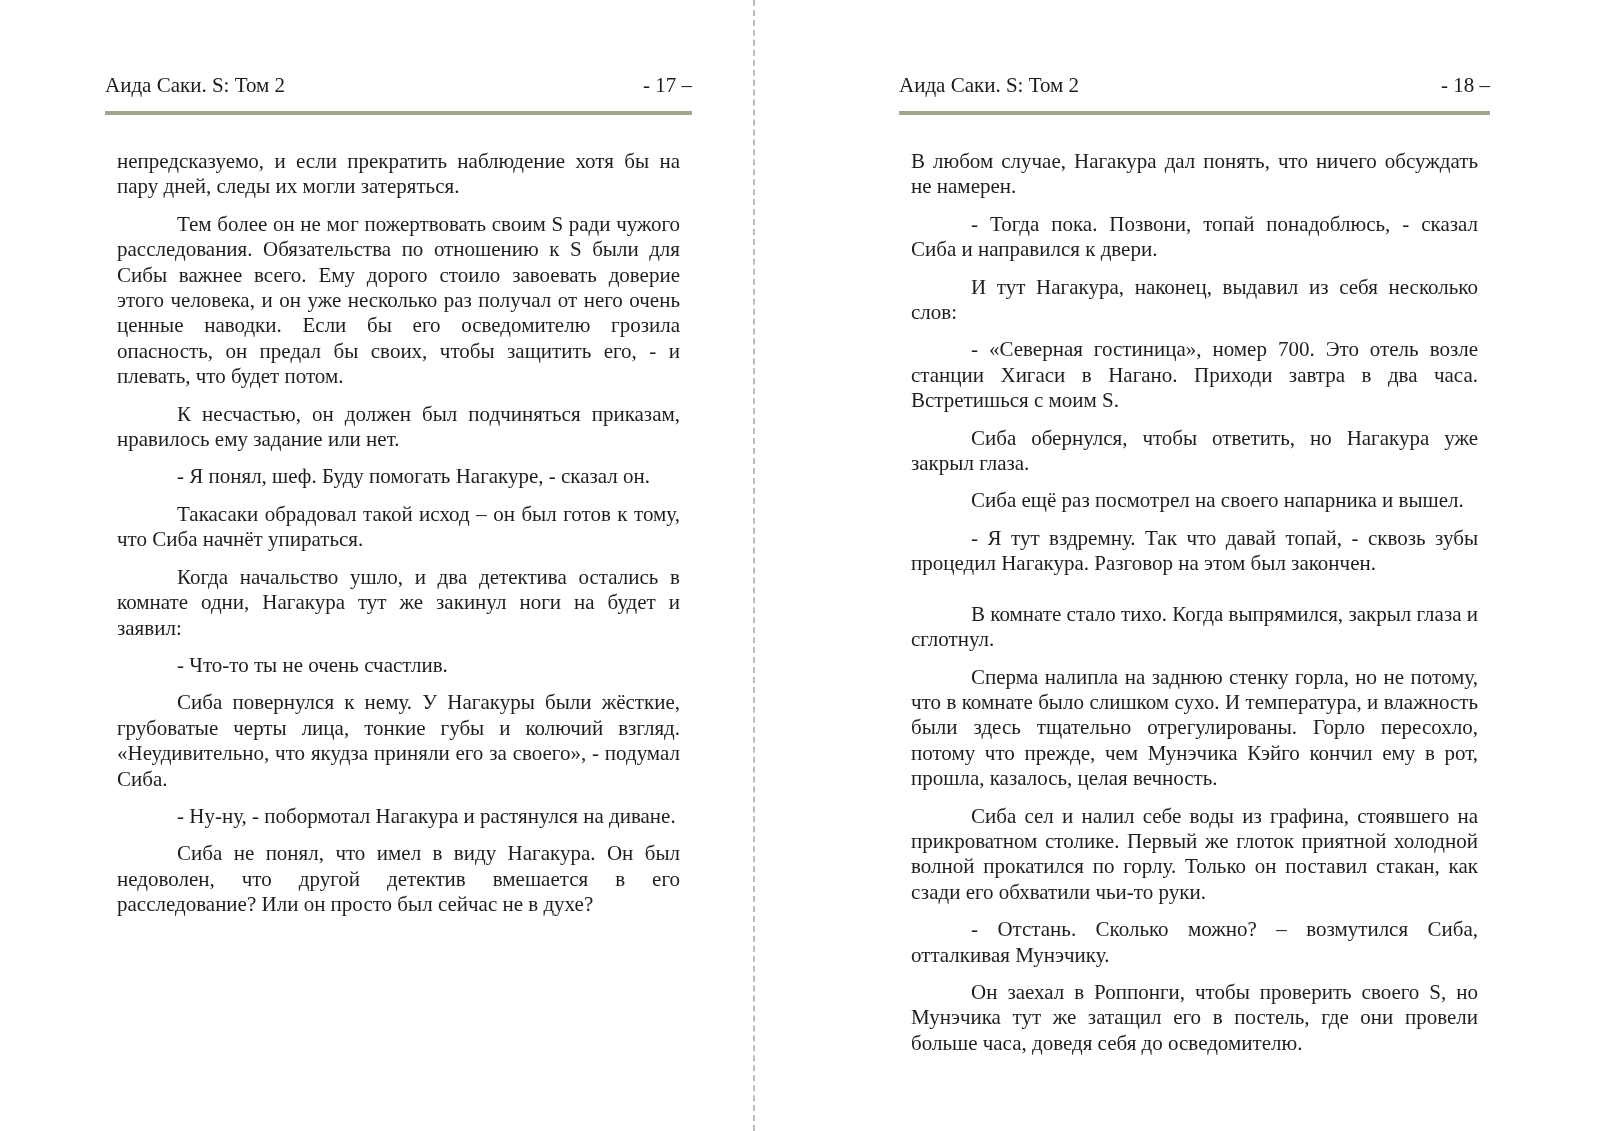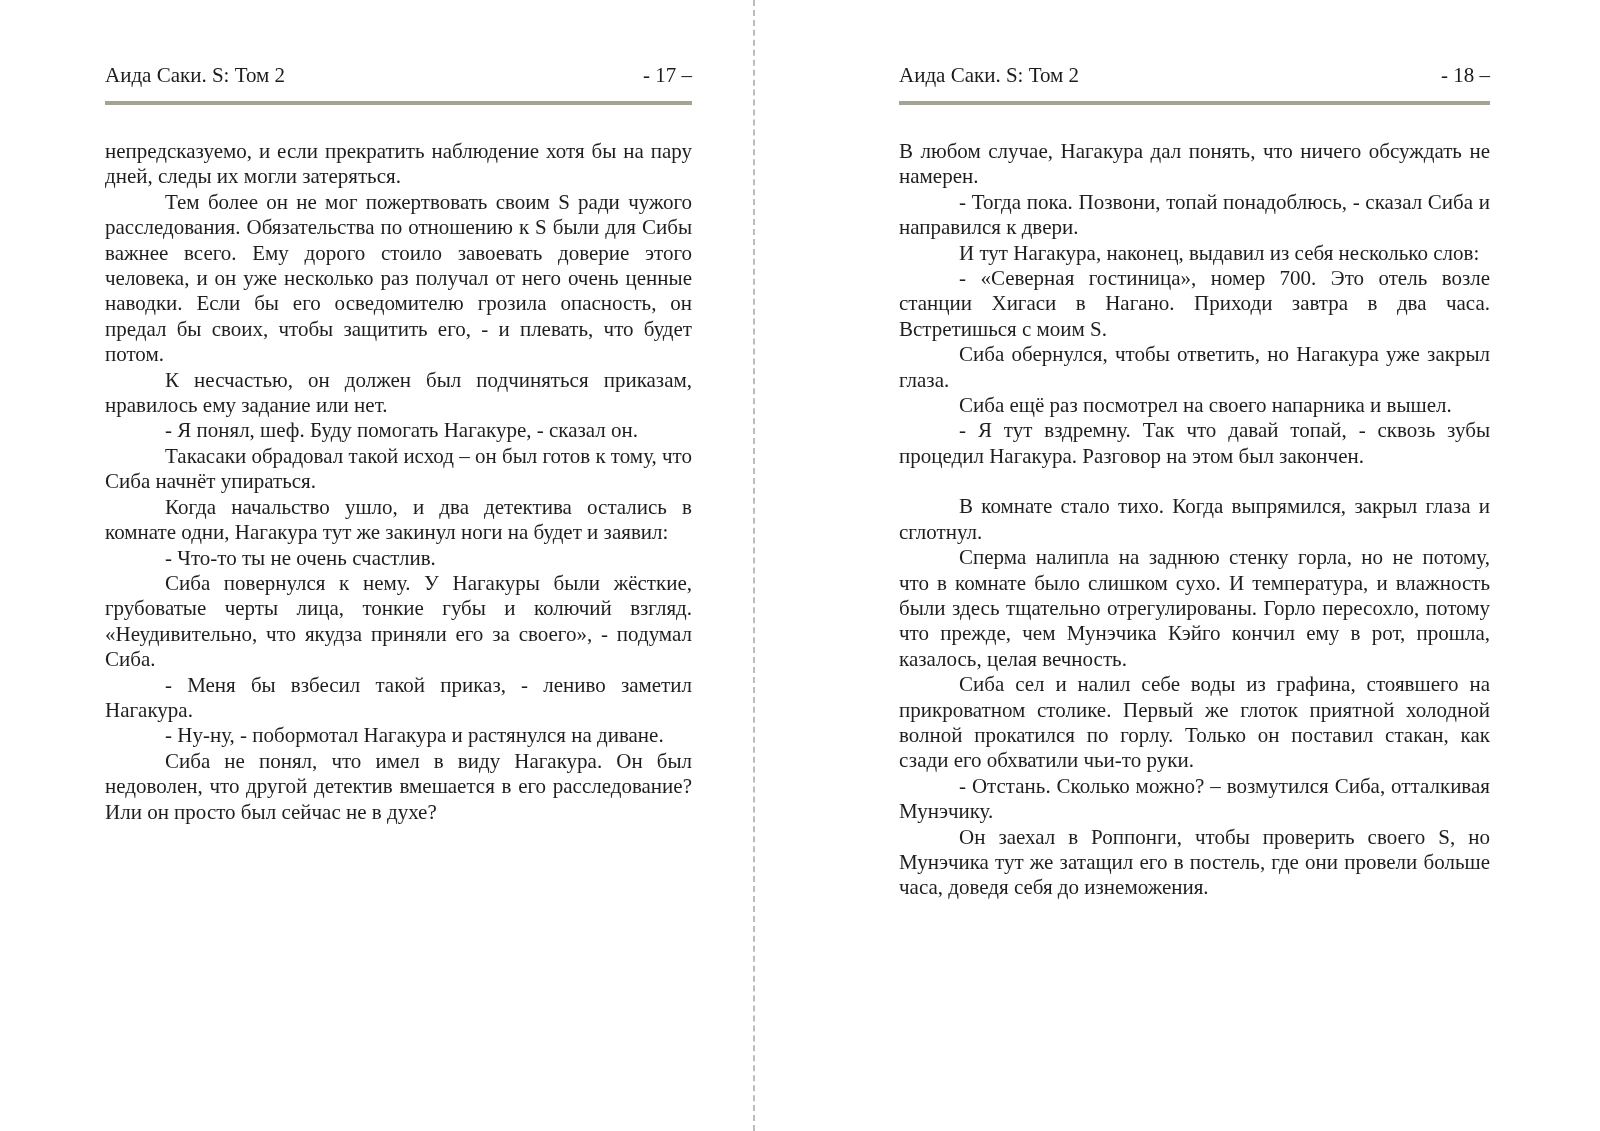--- a/index.html
+++ b/index.html
@@ -19,21 +19,21 @@
   .divider {
     position: absolute;
     top: 0;
     bottom: 0;
     left: 753px;
     width: 0;
     border-left: 2px dashed #bcbcbc;
   }
   .page {
     position: absolute;
-    top: 62px;
+    top: 72px;
   }
   .page-header {
     display: flex;
     justify-content: space-between;
     align-items: baseline;
     font-size: 21px;
     line-height: 26px;
     color: #1c1c1c;
   }
   .rule {
@@ -42,21 +42,21 @@
     margin-top: 13px;
   }
   .page-body {
     margin-top: 34px;
     font-size: 21px;
     line-height: 25.4px;
     text-align: justify;
     hyphens: none;
   }
   .page-body p {
-    margin: 0;
+    margin: 12px;
     padding: 0;
   }
   .page-body p.indent {
     text-indent: 60px;
   }
   .page-body p.scene-break {
     margin-top: 25px;
   }
 </style>
 </head>
@@ -74,21 +74,20 @@
     <div class="rule"></div>
     <div class="page-body">
         <p class="">непредсказуемо, и если прекратить наблюдение хотя бы на пару дней, следы их могли затеряться.</p>
         <p class="indent">Тем более он не мог пожертвовать своим S ради чужого расследования. Обязательства по отношению к S были для Сибы важнее всего. Ему дорого стоило завоевать доверие этого человека, и он уже несколько раз получал от него очень ценные наводки. Если бы его осведомителю грозила опасность, он предал бы своих, чтобы защитить его, - и плевать, что будет потом.</p>
         <p class="indent">К несчастью, он должен был подчиняться приказам, нравилось ему задание или нет.</p>
         <p class="indent">- Я понял, шеф. Буду помогать Нагакуре, - сказал он.</p>
         <p class="indent">Такасаки обрадовал такой исход – он был готов к тому, что Сиба начнёт упираться.</p>
         <p class="indent">Когда начальство ушло, и два детектива остались в комнате одни, Нагакура тут же закинул ноги на будет и заявил:</p>
         <p class="indent">- Что-то ты не очень счастлив.</p>
         <p class="indent">Сиба повернулся к нему. У Нагакуры были жёсткие, грубоватые черты лица, тонкие губы и колючий взгляд. «Неудивительно, что якудза приняли его за своего», - подумал Сиба.</p>
-        <p class="indent">- Меня бы взбесил такой приказ, - лениво заметил Нагакура.</p>
         <p class="indent">- Ну-ну, - побормотал Нагакура и растянулся на диване.</p>
         <p class="indent">Сиба не понял, что имел в виду Нагакура. Он был недоволен, что другой детектив вмешается в его расследование? Или он просто  был сейчас не в духе?</p>
       </div>
   </section>
 
   <section class="page" style="left:899px; width:591px;">
     <header class="page-header">
       <span>Аида Саки. S: Том 2</span>
       <span>- 18 –</span>
     </header>
@@ -98,17 +97,17 @@
         <p class="indent">- Тогда пока. Позвони, топай понадоблюсь, - сказал Сиба и направился к двери.</p>
         <p class="indent">И тут Нагакура, наконец, выдавил из себя несколько слов:</p>
         <p class="indent">- «Северная гостиница», номер 700. Это отель возле станции Хигаси в Нагано. Приходи завтра в два часа. Встретишься с моим S.</p>
         <p class="indent">Сиба обернулся, чтобы ответить, но Нагакура уже закрыл глаза.</p>
         <p class="indent">Сиба ещё раз посмотрел на своего напарника и вышел.</p>
         <p class="indent">- Я тут вздремну. Так что давай топай, - сквозь зубы процедил Нагакура. Разговор на этом был закончен.</p>
         <p class="indent scene-break">В комнате стало тихо. Когда выпрямился, закрыл глаза и сглотнул.</p>
         <p class="indent">Сперма налипла на заднюю стенку горла, но не потому, что в комнате было слишком сухо. И температура, и влажность были здесь тщательно отрегулированы. Горло пересохло, потому что прежде, чем Мунэчика Кэйго кончил ему в рот, прошла, казалось, целая вечность.</p>
         <p class="indent">Сиба сел и налил себе воды из графина, стоявшего на прикроватном столике. Первый же глоток приятной холодной волной прокатился по горлу. Только он поставил стакан, как сзади его обхватили чьи-то руки.</p>
         <p class="indent">- Отстань. Сколько можно? – возмутился Сиба, отталкивая Мунэчику.</p>
-        <p class="indent">Он заехал в Роппонги, чтобы проверить своего S, но Мунэчика тут же затащил его в постель, где они провели больше часа, доведя себя до изнеможения.</p>
+        <p class="indent">Он заехал в Роппонги, чтобы проверить своего S, но Мунэчика тут же затащил его в постель, где они провели больше часа, доведя себя до осведомителю.</p>
       </div>
   </section>
 
 </div>
 
 </body></html>

